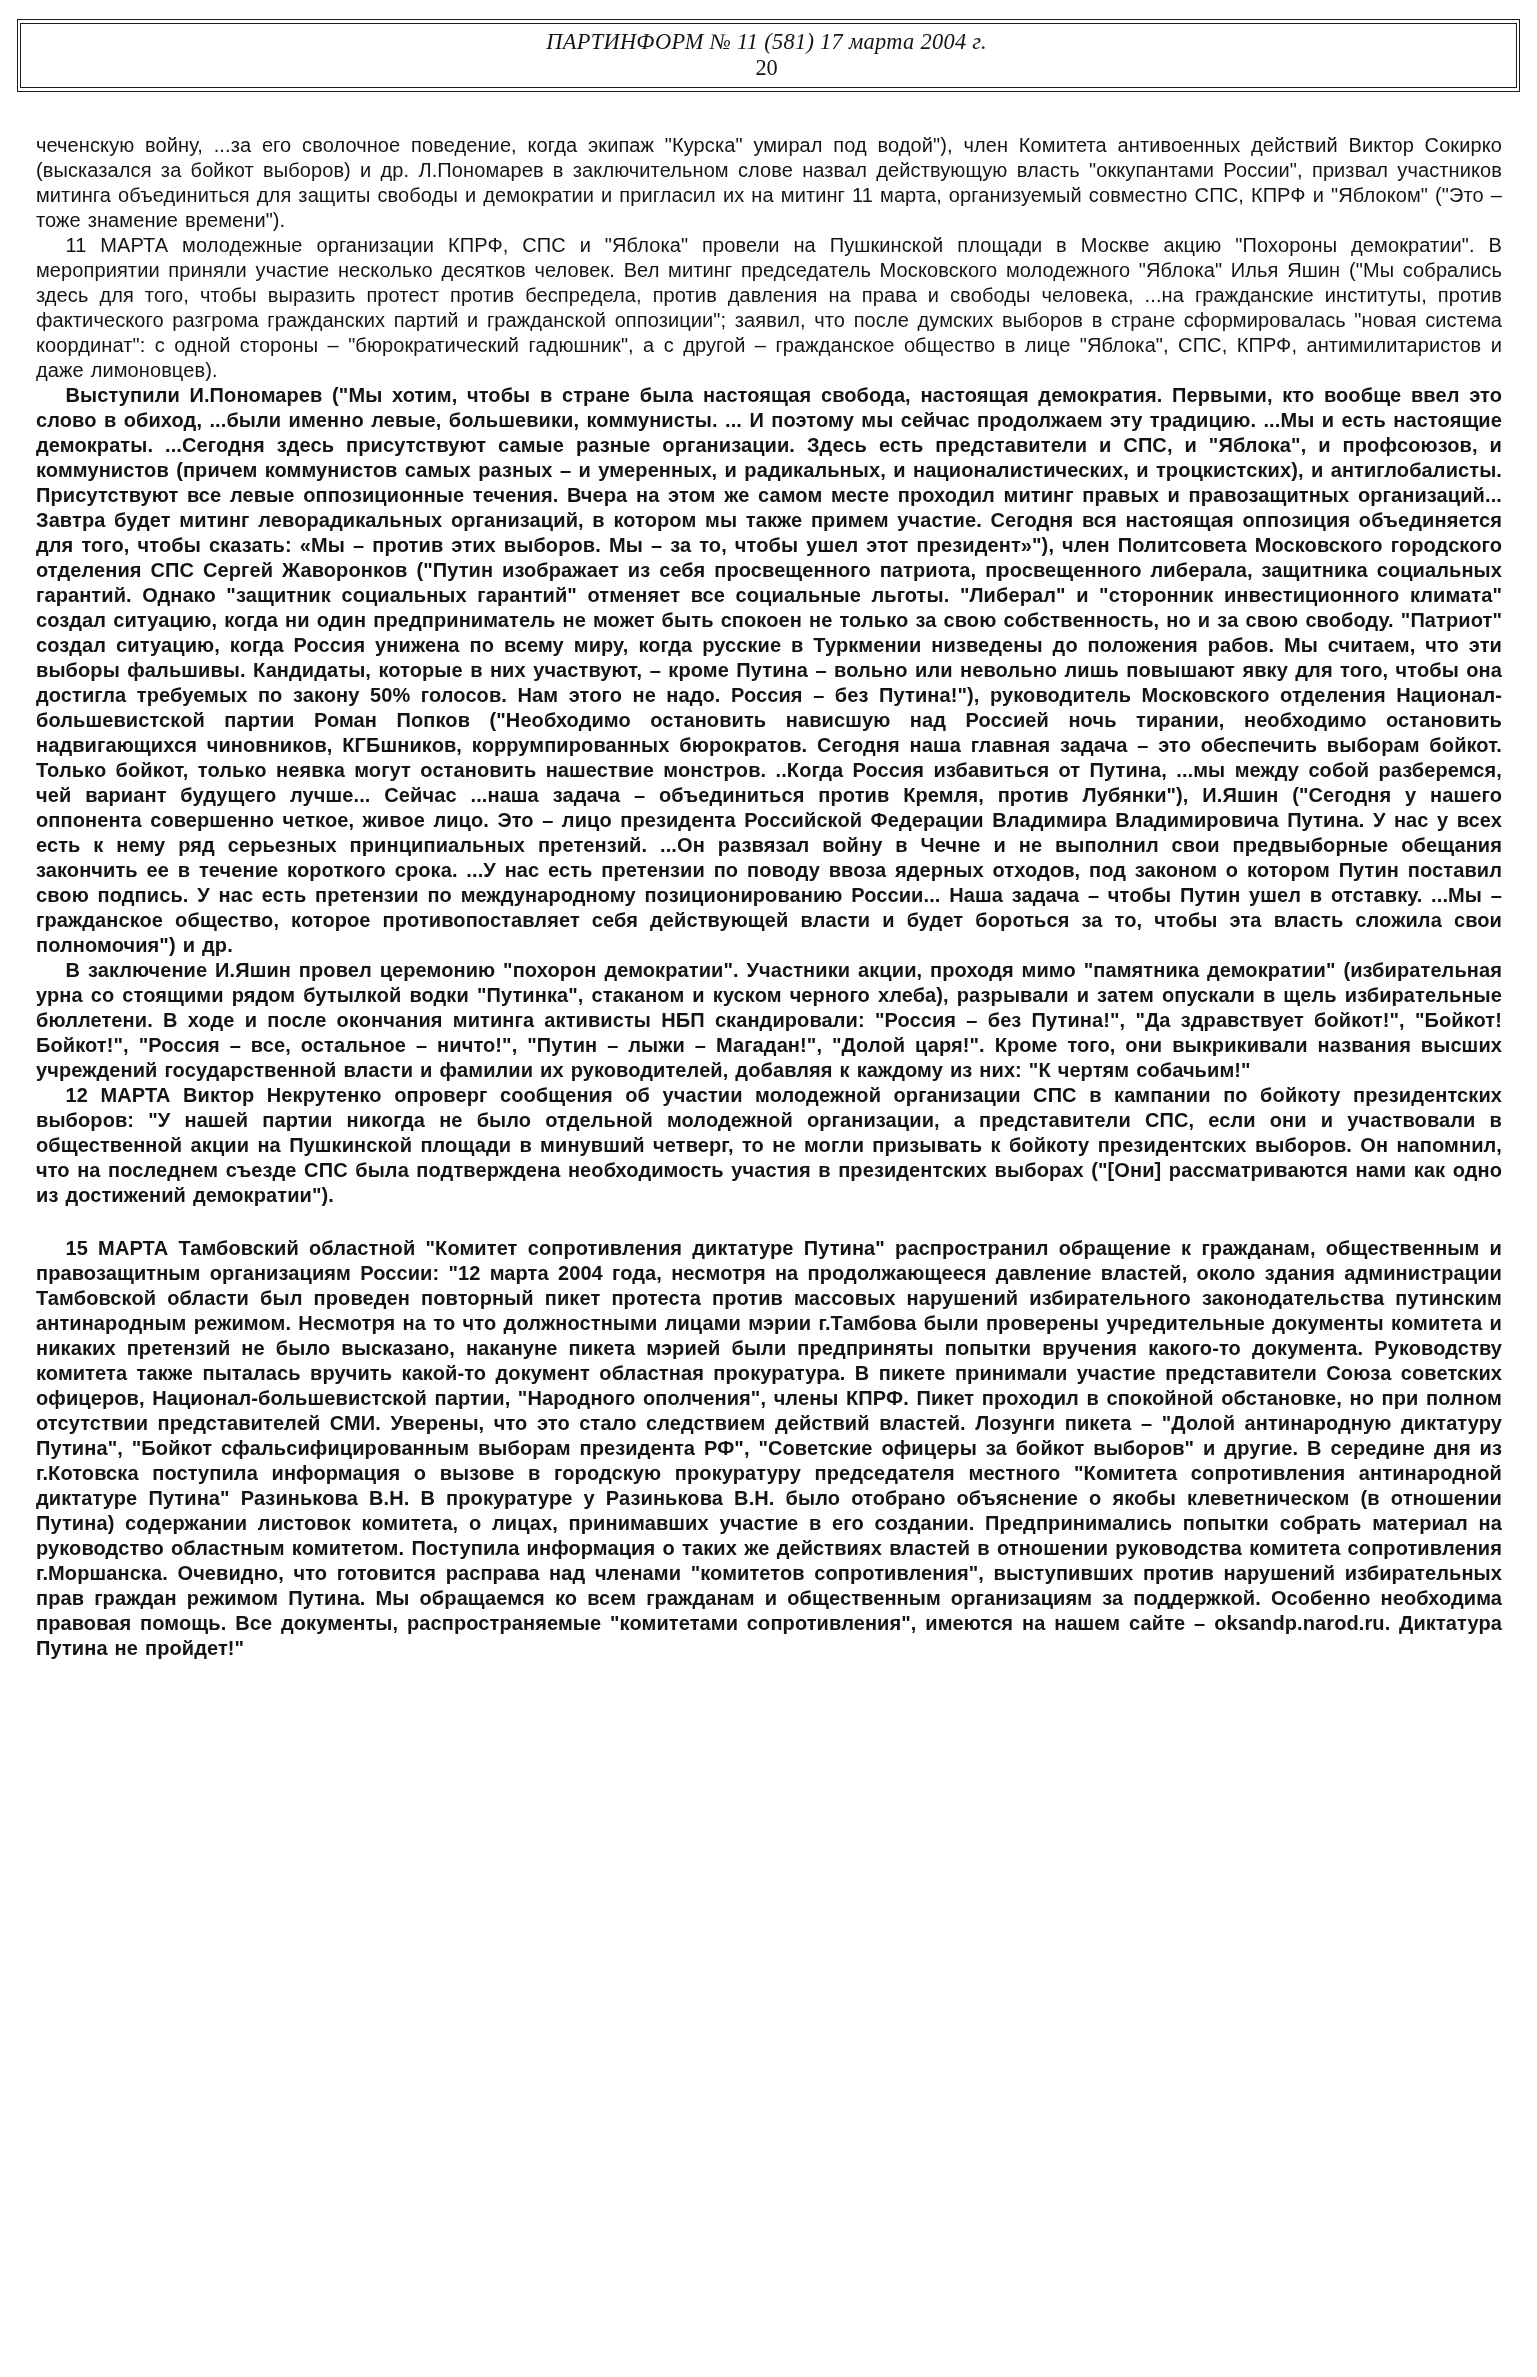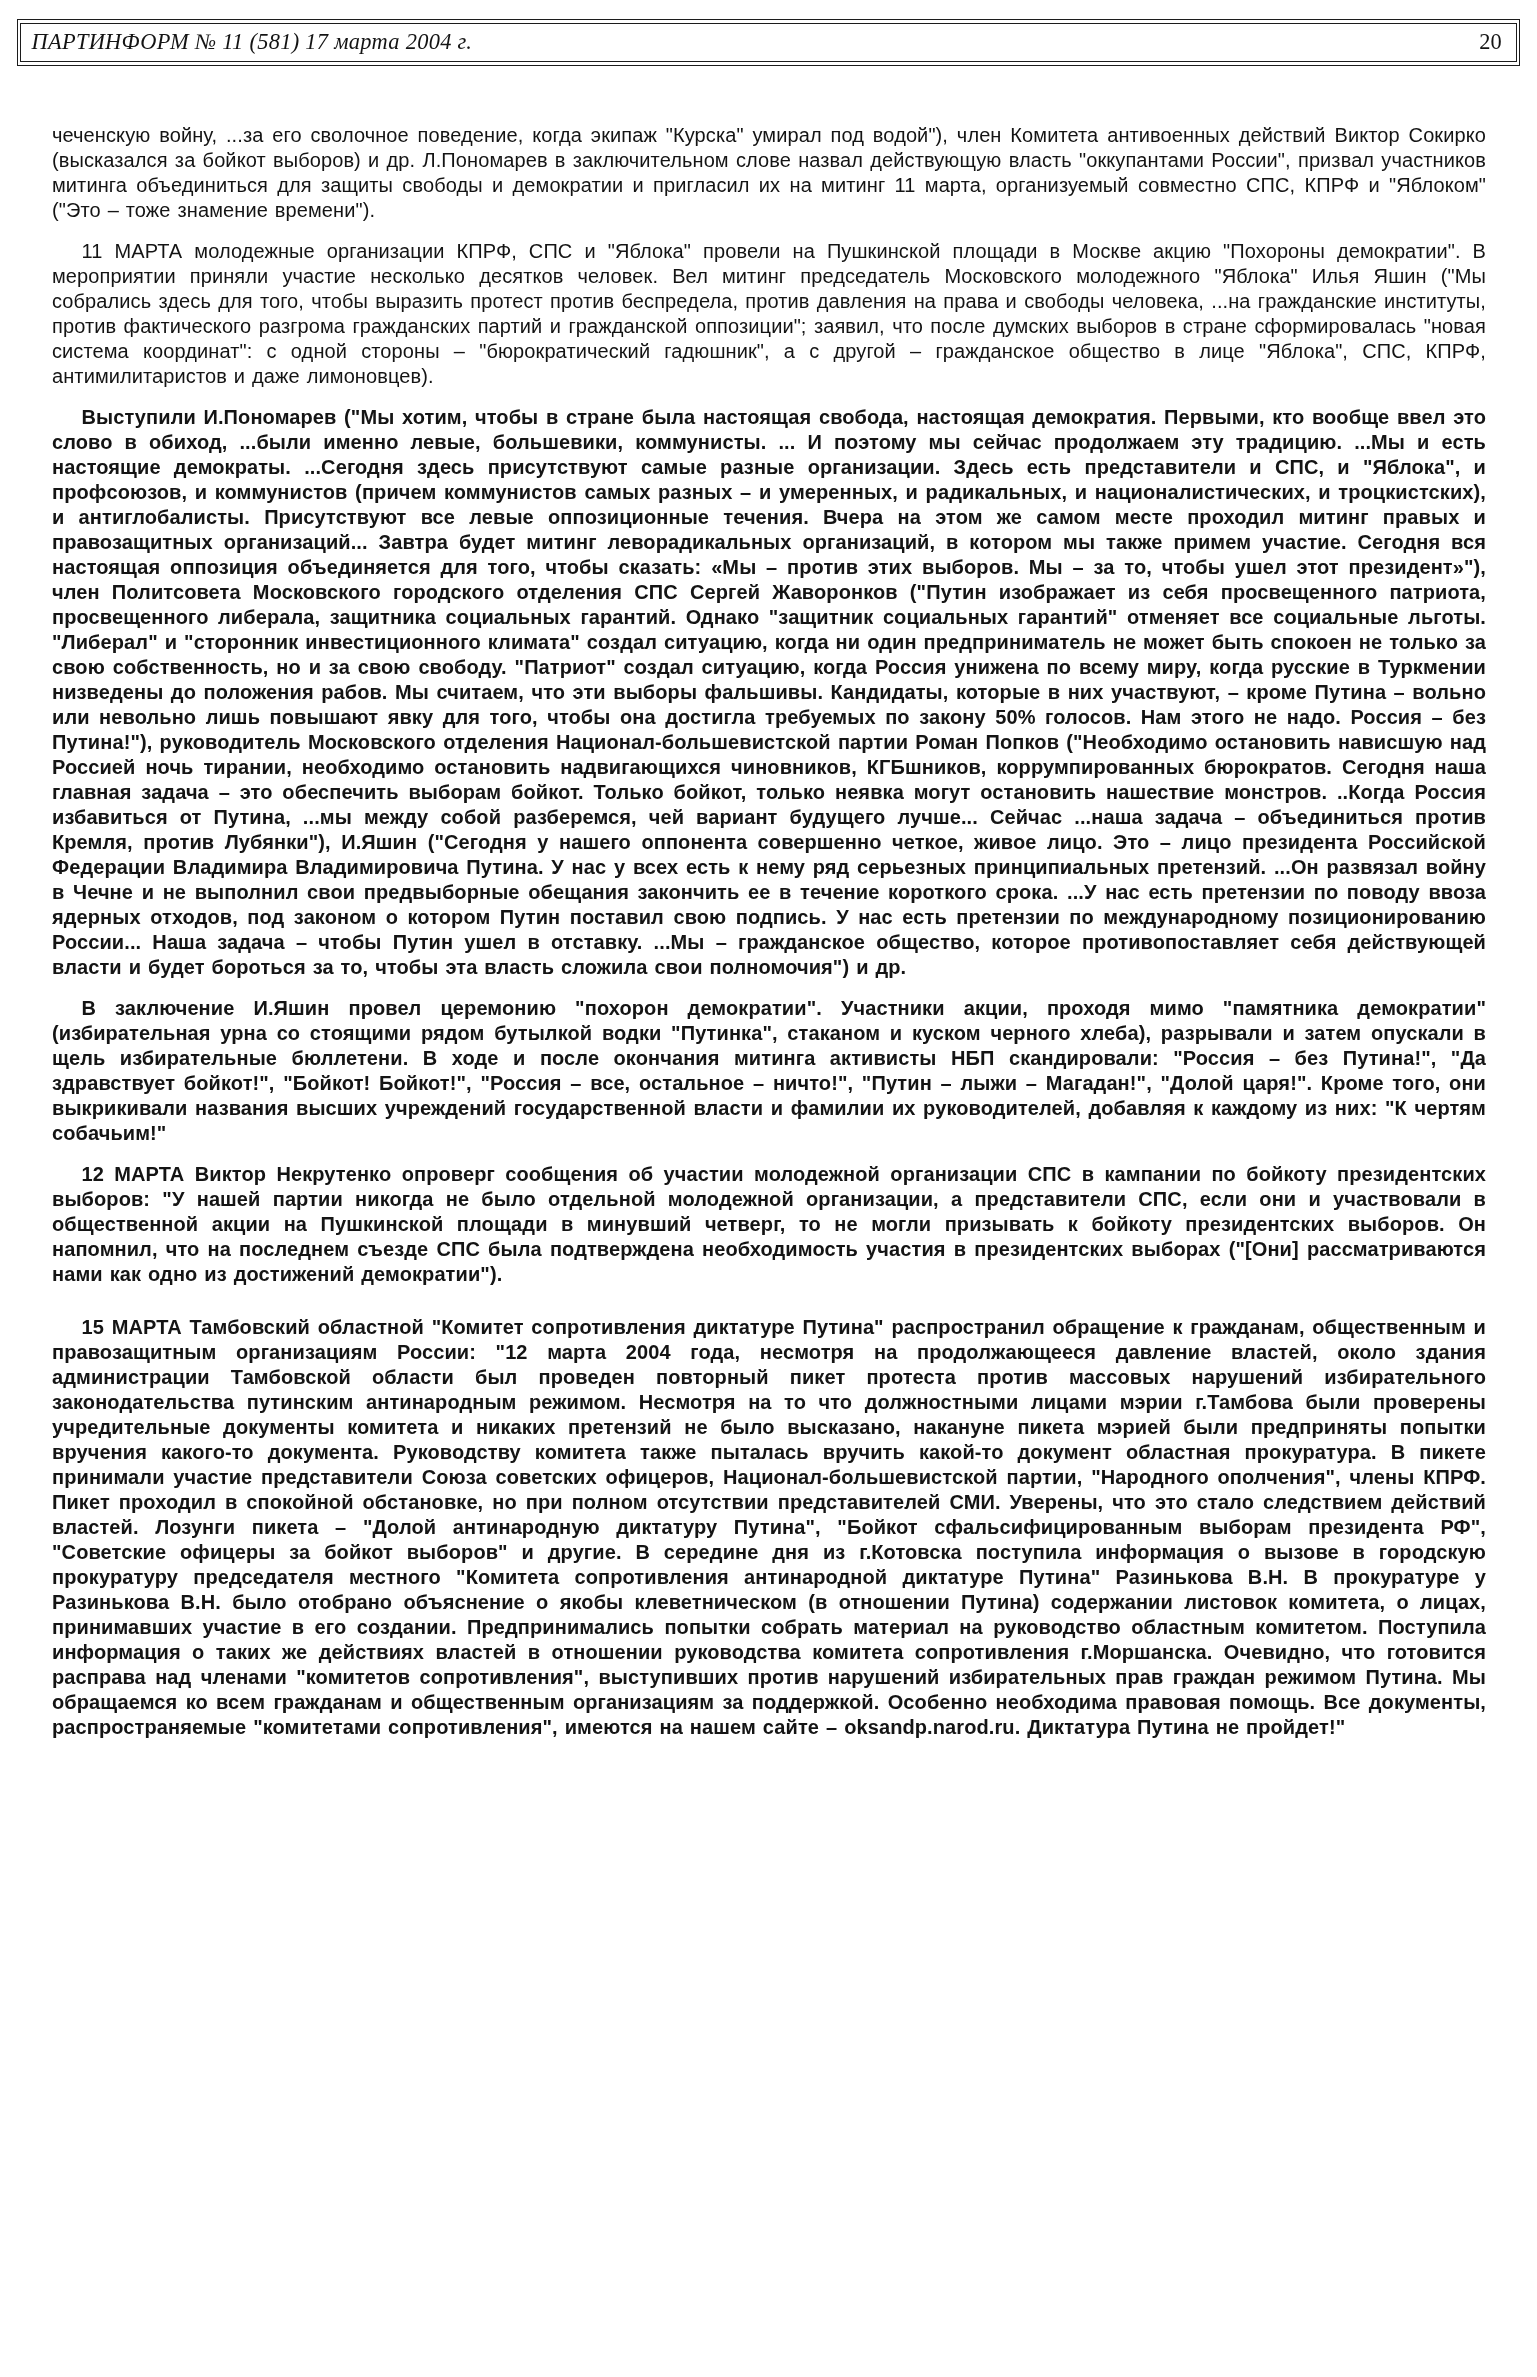--- a/index.html
+++ b/index.html
@@ -20,39 +20,40 @@
     margin: 19px 16.7px 0 16.7px;
     border: 1.3px solid #1c1c1c;
     padding: 2.6px;
   }
   .header-inner {
     border: 1.3px solid #1c1c1c;
     display: flex;
     justify-content: space-between;
     align-items: center;
     padding: 5.1px 14px 6.4px 10.2px;
+    flex-direction: column;
   }
   .header-title {
     font-family: "Liberation Serif", serif;
     font-style: italic;
     font-size: 22.4px;
     letter-spacing: 0.3px;
     color: #141414;
     white-space: nowrap;
   }
   .header-page {
     font-family: "Liberation Serif", serif;
     font-size: 22.4px;
     color: #141414;
   }
   .content {
     padding: 41px 35px 38px 36px;
   }
   p.para {
-    margin: 16px;
+    margin: 0;
     text-align: justify;
     text-indent: 29.5px;
     font-size: 20px;
     line-height: 25px;
     letter-spacing: 0.1px;
     word-spacing: 1.3px;
     color: #141414;
   }
   p.para.noindent {
     text-indent: 0;

